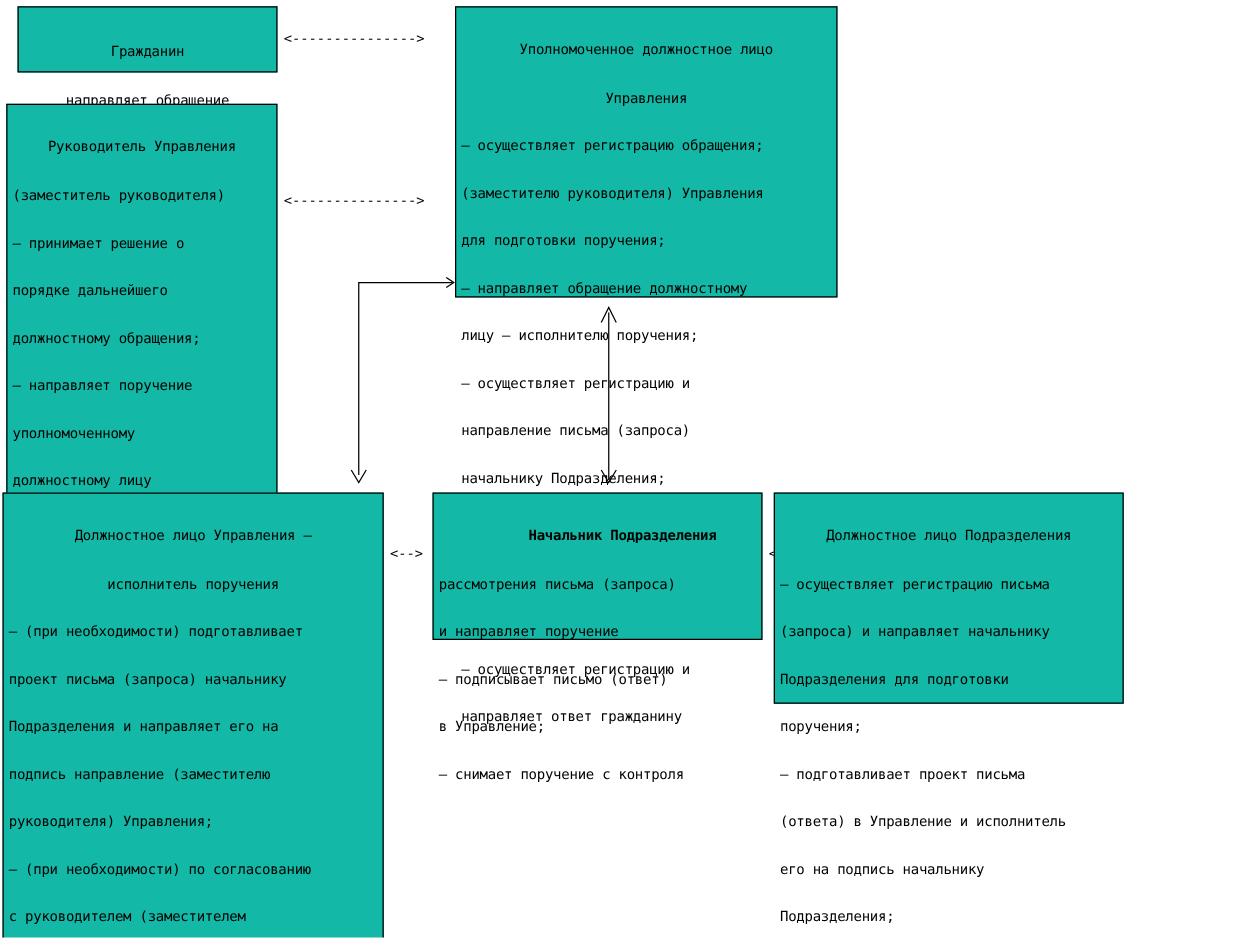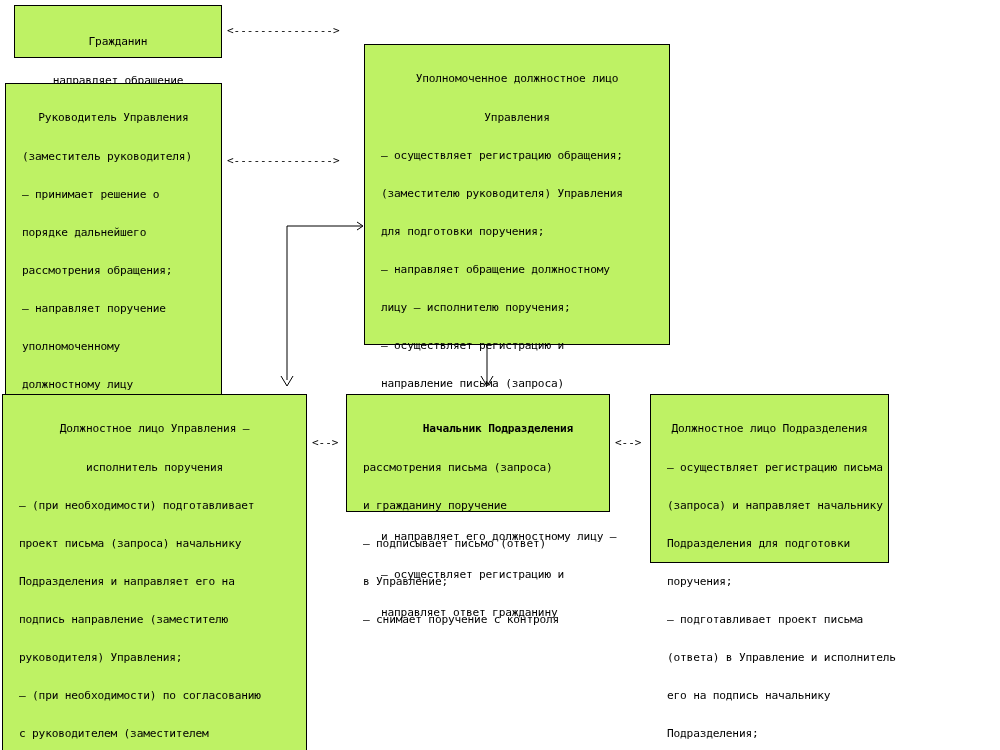--- a/index.html
+++ b/index.html
@@ -1,19 +1,19 @@
 <!DOCTYPE html>
 <html><head>
 <meta charset="utf-8">
 <style>
   html, body { margin: 0; padding: 0; background: #ffffff; }
   body { width: 1000px; height: 750px; position: relative; overflow: hidden;
          font-family: "DejaVu Sans Mono", "Liberation Mono", monospace; color: #000; }
-  .box { position: absolute; border: 1px solid #000; background: #bef264; box-sizing: border-box;
-         padding: 3px 16px; font-size: 11.2px; line-height: 12.7px; white-space: pre; letter-spacing: -0.2px; }
+  .box { position: absolute; border: 1px solid #000; background: #14b8a6; box-sizing: border-box;
+         padding: 3px 4px; font-size: 11.2px; line-height: 12.7px; white-space: pre; letter-spacing: -0.2px; }
   .box .title { display: block; text-align: center; }
   .box .line { display: block; }
   .conn { position: absolute; font-size: 11px; line-height: 12px; white-space: pre; }
   svg.arrows { position: absolute; left: 0; top: 0; }
 </style>
 </head>
 <body>
 
 <svg class="arrows" width="1000" height="750">
 
@@ -27,21 +27,21 @@
 </svg>
 
 <div class="box" style="left:14px; top:5px; width:208px; height:53px; padding-top:5px;">
   <span class="title">Гражданин</span>
   <span class="title">направляет обращение</span>
   <span class="title">в Управление</span>
 </div>
 
 <div class="conn" style="left:227px; top:25px;">&lt;---------------&gt;</div>
 
-<div class="box" style="left:364px; top:5px; width:306px; height:301px;margin-top:39px;">
+<div class="box" style="left:364px; top:5px; width:306px; height:233px;">
   <span class="title">Уполномоченное должностное лицо</span>
   <span class="title">Управления</span>
   <span class="line">– осуществляет регистрацию обращения;</span>
   <span class="line">(заместителю руководителя) Управления</span>
   <span class="line">для подготовки поручения;</span>
   <span class="line">– направляет обращение должностному</span>
   <span class="line">лицу – исполнителю поручения;</span>
   <span class="line">– осуществляет регистрацию и</span>
   <span class="line">направление письма (запроса)</span>
   <span class="line">начальнику Подразделения;</span>
@@ -50,21 +50,21 @@
   <span class="line">и направляет его должностному лицу –</span>
   <span class="line">– осуществляет регистрацию и</span>
   <span class="line">направляет ответ гражданину</span>
 </div>
 
 <div class="box" style="left:5px; top:83px; width:217px; height:344px;">
   <span class="title">Руководитель Управления</span>
   <span class="line">(заместитель руководителя)</span>
   <span class="line">– принимает решение о</span>
   <span class="line">порядке дальнейшего</span>
-  <span class="line">рассмотрения обращения;</span>
+  <span class="line">должностному обращения;</span>
   <span class="line">– направляет поручение</span>
   <span class="line">уполномоченному</span>
   <span class="line">должностному лицу</span>
   <span class="line">Управления для</span>
   <span class="line">направления его</span>
   <span class="line">должностному лицу</span>
   <span class="line">Управления – исполнителю</span>
   <span class="line">поручения</span>
   <span class="line">(по компетенции);</span>
   <span class="line">– подписывает письмо</span>
@@ -103,29 +103,29 @@
   
   
   
 </div>
 
 <div class="conn" style="left:312px; top:437px;">&lt;--&gt;</div>
 
 <div class="box" style="left:346px; top:394px; width:264px; height:118px;">
   <span class="title" style="padding-left:40px;font-weight:bold;">Начальник Подразделения</span>
   <span class="line">рассмотрения письма (запроса)</span>
-  <span class="line">и гражданину поручение</span>
+  <span class="line">и направляет поручение</span>
   <span class="line">– подписывает письмо (ответ)</span>
   <span class="line">в Управление;</span>
   <span class="line">– снимает поручение с контроля</span>
 </div>
 
 <div class="conn" style="left:615px; top:437px;">&lt;--&gt;</div>
 
-<div class="box" style="left:650px; top:394px; width:239px; height:169px;">
+<div class="box" style="left:619px; top:394px; width:280px; height:169px;">
   <span class="title">Должностное лицо Подразделения</span>
   <span class="line">– осуществляет регистрацию письма</span>
   <span class="line">(запроса) и направляет начальнику</span>
   <span class="line">Подразделения для подготовки</span>
   <span class="line">поручения;</span>
   <span class="line">– подготавливает проект письма</span>
   <span class="line">(ответа) в Управление и исполнитель</span>
   <span class="line">его на подпись начальнику</span>
   <span class="line">Подразделения;</span>
   

